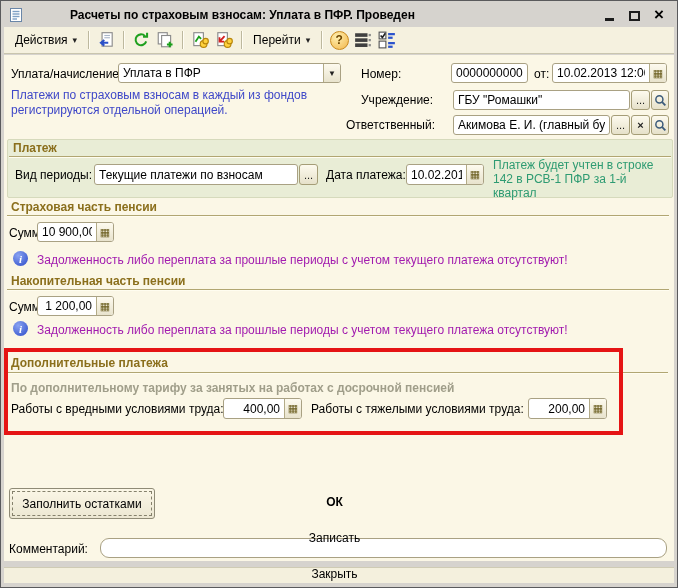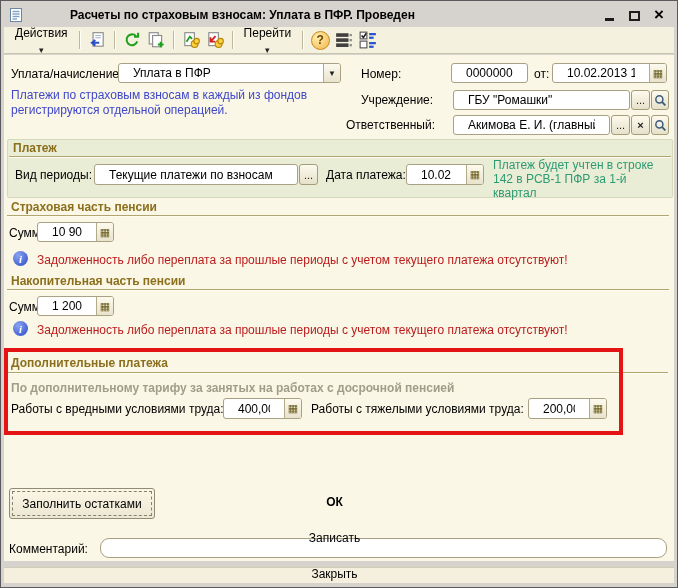--- a/index.html
+++ b/index.html
@@ -12,39 +12,39 @@
   }
   .titlebar{position:absolute;left:2px;top:2px;right:2px;height:23px;background:#d6d3ce;display:flex;align-items:center;}
   .title-icon{width:16px;height:16px;margin:0 6px 0 5px;flex:0 0 auto;}
   .title-text{font-weight:bold;white-space:nowrap;padding-left:40px;}
   .win-controls{margin-left:auto;display:flex;align-items:center;gap:11px;padding-right:9px;}
   .wc{width:14px;height:14px;display:flex;align-items:flex-end;justify-content:center;cursor:pointer;}
   .wc-min-bar{width:9px;height:3px;background:#1c1c1c;margin-bottom:1px;}
   .wc-max-box{width:11px;height:10px;border:2px solid #1c1c1c;margin-bottom:1px;}
   .wc-close{font-size:17px;font-weight:bold;line-height:13px;align-items:center;}
   .toolbar{position:absolute;left:3px;top:26px;right:3px;height:27px;background:#f5f1df;border-bottom:1px solid #c9c5ae;display:flex;align-items:center;padding:0 5px;}
-  .tbtn{display:flex;align-items:center;gap:5px;padding:3px 6px;border-radius:2px;cursor:pointer;white-space:nowrap;flex-direction:column;}
+  .tbtn{display:flex;align-items:center;gap:5px;padding:3px 6px;border-radius:2px;cursor:pointer;white-space:nowrap;}
   .tbtn .arr{font-size:9px;color:#222;}
   .tsep{width:1px;height:18px;background:#bdb89e;box-shadow:1px 0 0 #fffdf4;margin:0 5px;flex:0 0 auto;}
   .ibtn{width:24px;height:22px;display:flex;align-items:center;justify-content:center;border-radius:2px;cursor:pointer;flex:0 0 auto;}
   .bodyarea{position:absolute;left:3px;right:3px;top:54px;height:506px;background:#fbf7e6;}
   .bottombar{position:absolute;left:3px;right:3px;bottom:4px;height:16px;background:#f4f0dd;border-top:1px solid #cfcbb4;display:flex;align-items:center;justify-content:flex-end;gap:9px;padding-right:9px;flex-direction:column;}
   .bbtn{padding:2px 4px;cursor:pointer;white-space:nowrap;}
   .bsep{width:1px;height:15px;background:#c6c2aa;}
   .lbl{position:absolute;white-space:nowrap;}
   .field{position:absolute;height:20px;background:#fff;border:1px solid #a9a183;border-radius:3px;display:flex;align-items:center;overflow:hidden;}
-  .field input{border:none;outline:none;background:transparent;font-family:"Liberation Sans",sans-serif;font-size:12px;flex:1;min-width:0;padding:0 14px;height:100%;}
+  .field input{border:none;outline:none;background:transparent;font-family:"Liberation Sans",sans-serif;font-size:12px;flex:1;min-width:0;padding:0 4px;height:100%;}
   .field input.rt{text-align:right;}
   .field input.ct{text-align:center;}
   .fbtn{width:17px;align-self:stretch;display:flex;align-items:center;justify-content:center;background:linear-gradient(#fdfaee,#e8e3cd);border-left:1px solid #b3ab87;font-size:11px;color:#6b5e1f;cursor:pointer;flex:0 0 auto;}
   .fbtn.darr{font-size:8px;color:#222;}
   .sbtn{position:absolute;height:20px;display:flex;align-items:center;justify-content:center;background:linear-gradient(#fdfaee,#e6e1ca);border:1px solid #a59d77;border-radius:3px;font-size:11px;color:#222;cursor:pointer;padding:0;}
   .note-blue{position:absolute;color:#3f48c8;line-height:15px;}
   .hint-teal{position:absolute;color:#2e9b72;line-height:14px;}
-  .info-green{position:absolute;color:#b91c1c;white-space:nowrap;}
+  .info-green{position:absolute;color:#a21caf;white-space:nowrap;}
   .sec-title{position:absolute;font-weight:bold;color:#8b6f1c;white-space:nowrap;}
   .sec-rule{position:absolute;height:1px;background:#b1a672;box-shadow:0 1px 0 #fffdf0;}
   .panel{position:absolute;left:6px;top:138px;width:666px;height:59px;background:#e9edd6;border:1px solid #d6dabc;border-radius:2px;}
   .subtitle-gray{position:absolute;font-weight:bold;color:#a09e8a;white-space:nowrap;}
   .iicon{position:absolute;width:15px;height:15px;border-radius:50%;background:radial-gradient(circle at 35% 30%,#8aa4f2,#2a49c8);color:#fff;font:bold italic 11px "Liberation Serif",serif;display:flex;align-items:center;justify-content:center;}
   .helpicon{width:19px;height:19px;border-radius:50%;background:radial-gradient(circle at 35% 30%,#ffefb0,#f2b64a);border:1px solid #c9891c;color:#6b4400;font-weight:bold;font-size:12px;display:flex;align-items:center;justify-content:center;}
   .redbox{position:absolute;left:3px;top:347px;width:619px;height:87px;border:4px solid #e51414;z-index:6;pointer-events:none;}
   .fillbtn{position:absolute;left:8px;top:487px;width:146px;height:31px;background:linear-gradient(#fbf7e7,#ece7d2);border:1px solid #8f8b76;border-radius:3px;outline:1px dashed #85816c;outline-offset:-4px;display:flex;align-items:center;justify-content:center;cursor:pointer;white-space:nowrap;text-align:right;}
   .comment-field{border-radius:9px;}
 </style>

